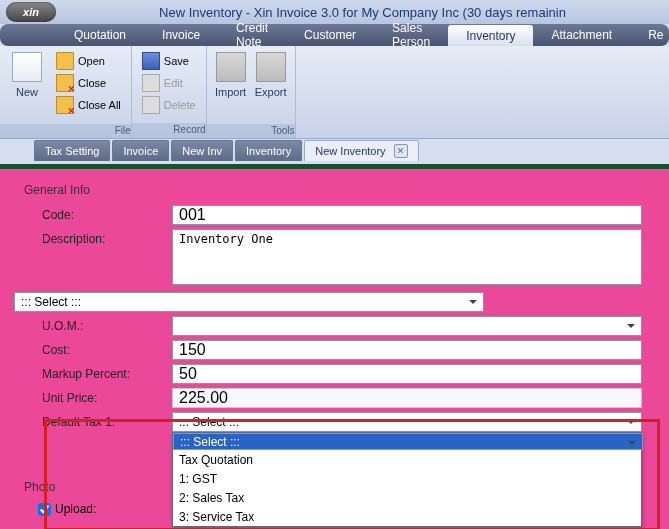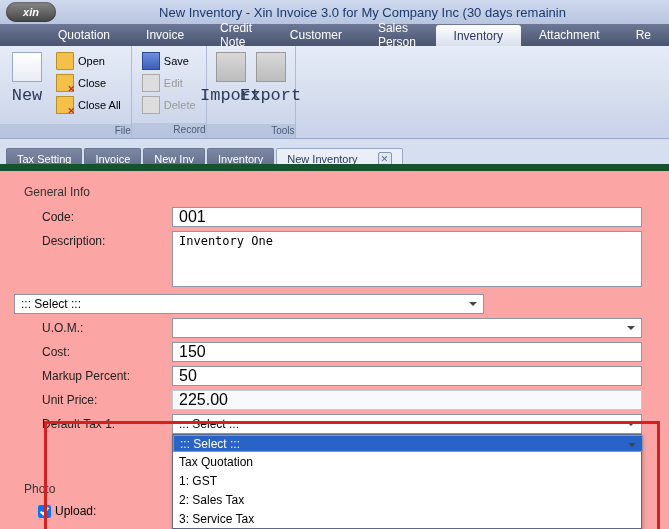--- a/index.html
+++ b/index.html
@@ -2,43 +2,43 @@
 <html><head>
 <meta charset="utf-8">
 <style>
   html,body{margin:0;padding:0;font-family:"Segoe UI",Tahoma,sans-serif;font-size:12px;background:#d0d8e8;color:#000;overflow:hidden;}
   #app{width:669px;height:529px;position:relative;background:#d6dff0;}
   
   .titlebar{height:24px;background:linear-gradient(to bottom,#cfd9ee,#b9c5e0);display:flex;align-items:center;}
   .logo{width:50px;height:20px;margin-left:6px;background:linear-gradient(to bottom,#888,#444);border-radius:14px;display:flex;align-items:center;justify-content:center;color:#fff;font-weight:bold;font-style:italic;font-size:11px;box-shadow:inset 0 0 2px #222;}
   .title-text{flex:1;text-align:center;color:#1a3a6e;font-size:13px;}
   
-  .mainmenu{height:22px;background:linear-gradient(to bottom,#6c7896,#4a5470);display:flex;align-items:stretch;padding-left:40px;}
+  .mainmenu{height:22px;background:linear-gradient(to bottom,#6c7896,#4a5470);display:flex;align-items:stretch;padding-left:56px;border-radius:8px;}
   .mainmenu .mi{color:#fff;padding:0 18px;display:flex;align-items:center;font-size:12px;cursor:pointer;}
   .mainmenu .mi.active{background:linear-gradient(to bottom,#fefefe,#d8e0ef);color:#2a3a5a;border-radius:3px 3px 0 0;margin-top:1px;}
   
   .ribbon{height:92px;background:linear-gradient(to bottom,#e6ecf7,#c8d2e8);display:flex;border-bottom:1px solid #9aa8c7;}
   .rgroup{border-right:1px solid #b0bad2;padding:2px 4px 0 4px;display:flex;flex-direction:column;}
   .rgroup-body{flex:1;display:flex;align-items:flex-start;}
   .rgroup-label{height:14px;text-align:right;font-size:10px;color:#4a5a7a;background:rgba(160,175,205,.4);margin:0 -4px;padding-top:1px;}
   .bigbtn{width:46px;height:72px;display:flex;flex-direction:column;align-items:center;justify-content:flex-start;padding-top:4px;cursor:pointer;}
   .bigbtn .ic{width:28px;height:28px;margin-bottom:4px;}
-  .bigbtn span{font-size:17px;color:#2a3a5a;font-family:Liberation Mono, monospace;}
+  .bigbtn span{font-size:11px;color:#2a3a5a;}
   .smallcol{display:flex;flex-direction:column;padding:2px 2px;}
   .smallbtn{display:flex;align-items:center;height:22px;padding:0 4px;cursor:pointer;}
   .smallbtn.disabled{color:#999;cursor:default;}
   .smallbtn .ic{width:16px;height:16px;margin-right:4px;}
   .smallbtn span{font-size:11px;}
   
-  .innertabs{height:22px;display:flex;align-items:flex-end;padding:8px 6px 0 6px;}
+  .innertabs{height:22px;display:flex;align-items:flex-end;padding:0 6px 0 6px;margin-left:28px;}
   .itab{height:20px;padding:0 10px;margin-right:2px;background:linear-gradient(to bottom,#7d89a4,#5f6b86);color:#fff;border:1px solid #6a7690;border-bottom:none;border-radius:2px 2px 0 0;display:flex;align-items:center;font-size:11px;cursor:pointer;}
-  .itab.active{background:#e9eef7;color:#2a3a5a;border-color:#9aa8c7;gap:12px;}
+  .itab.active{background:#e9eef7;color:#2a3a5a;border-color:#9aa8c7;}
   .itab .x{margin-left:8px;width:12px;height:12px;border:1px solid #8a96b0;border-radius:2px;display:flex;align-items:center;justify-content:center;font-size:9px;color:#5a6a8a;background:#dfe6f2;}
   
-  .form-area{position:absolute;left:0;right:0;top:164px;bottom:0;background:#fca5a5;border-top:7px solid #14532d;padding:10px 14px;}
+  .form-area{position:absolute;left:0;right:0;top:164px;bottom:0;background:#ec4899;border-top:5px solid #14532d;padding:10px 14px;}
   .section-title{font-size:12px;color:#333;margin:4px 0 8px 10px;}
   .row{display:flex;align-items:flex-start;margin-bottom:4px;}
   .lbl{width:130px;padding-left:28px;padding-top:3px;font-size:12px;color:#222;}
   .fld{flex:1;}
   .inp{width:470px;height:20px;border:1px solid #8a96b0;background:#fff;padding:1px 6px;font-size:16px;box-sizing:border-box;}
   .ta{width:470px;height:56px;border:1px solid #8a96b0;background:#fff;padding:2px 6px;font-size:12px;box-sizing:border-box;resize:none;}
   .sel{width:470px;height:20px;border:1px solid #8a96b0;background:#fff;padding:1px 6px;font-size:12px;box-sizing:border-box;position:relative;display:flex;align-items:center;}
   .sel::after{content:"";position:absolute;right:6px;top:7px;border:4px solid transparent;border-top-color:#444;}
   .ro{border:1px solid #c0c8da;background:#f7f9fc;}
   

